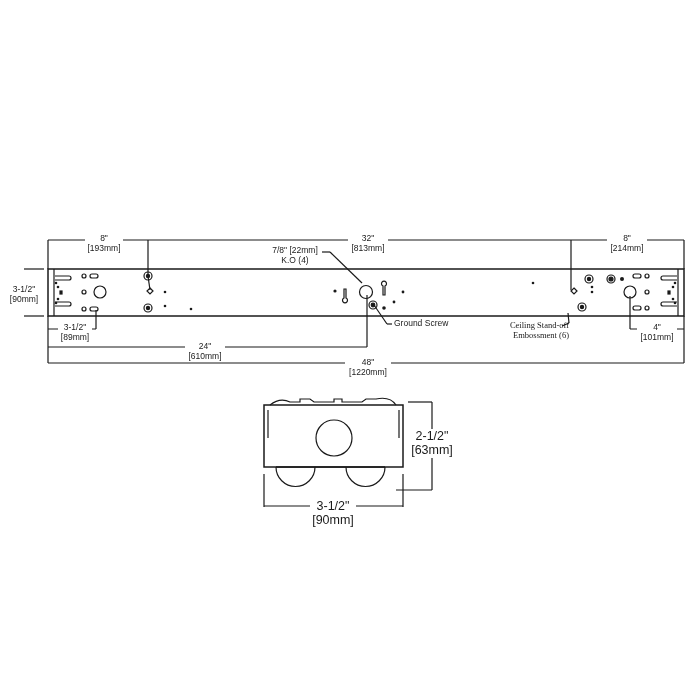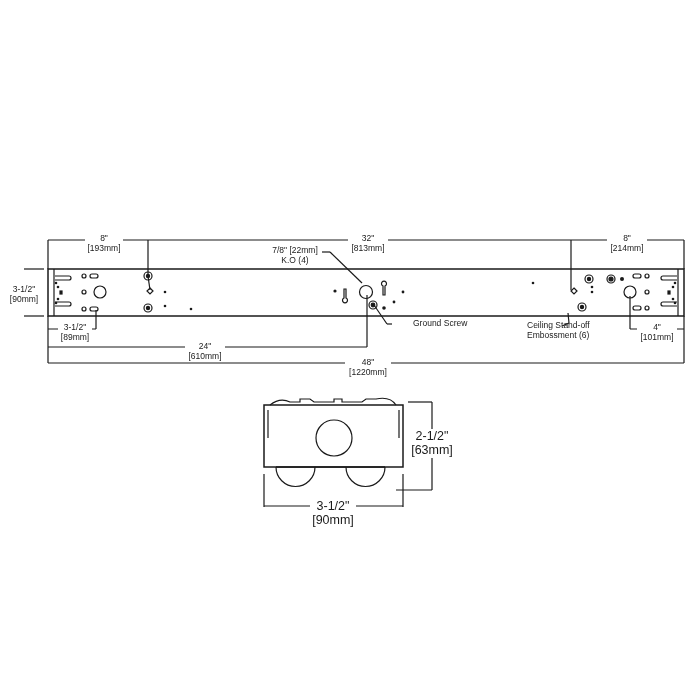--- a/index.html
+++ b/index.html
@@ -172,22 +172,22 @@
 </div>
 <div class="lbl s9" style="left:637px;top:323px;width:40px;">
   <div>4"</div>
   <div>[101mm]</div>
 </div>
 
 <div class="lbl s9 plain" style="left:268px;top:246px;width:54px;">
   <div>7/8" [22mm]</div>
   <div>K.O (4)</div>
 </div>
-<div class="lbl s9 plain" style="left:413px;top:319px;text-align:right;">Ground Screw</div>
-<div class="lbl s9 plain" style="left:527px;top:321px;width:62px;text-align:left;">
+<div class="lbl s9 plain" style="left:394px;top:319px;text-align:right;">Ground Screw</div>
+<div class="lbl s9 plain" style="left:507px;top:321px;width:62px;text-align:right;font-family:Liberation Serif, serif;">
   <div>Ceiling Stand-off</div>
   <div>Embossment (6)</div>
 </div>
 
 <div class="lbl s12" style="left:409px;top:429px;width:46px;">
   <div>2-1/2"</div>
   <div>[63mm]</div>
 </div>
 <div class="lbl s12" style="left:310px;top:499px;width:46px;">
   <div>3-1/2"</div>

